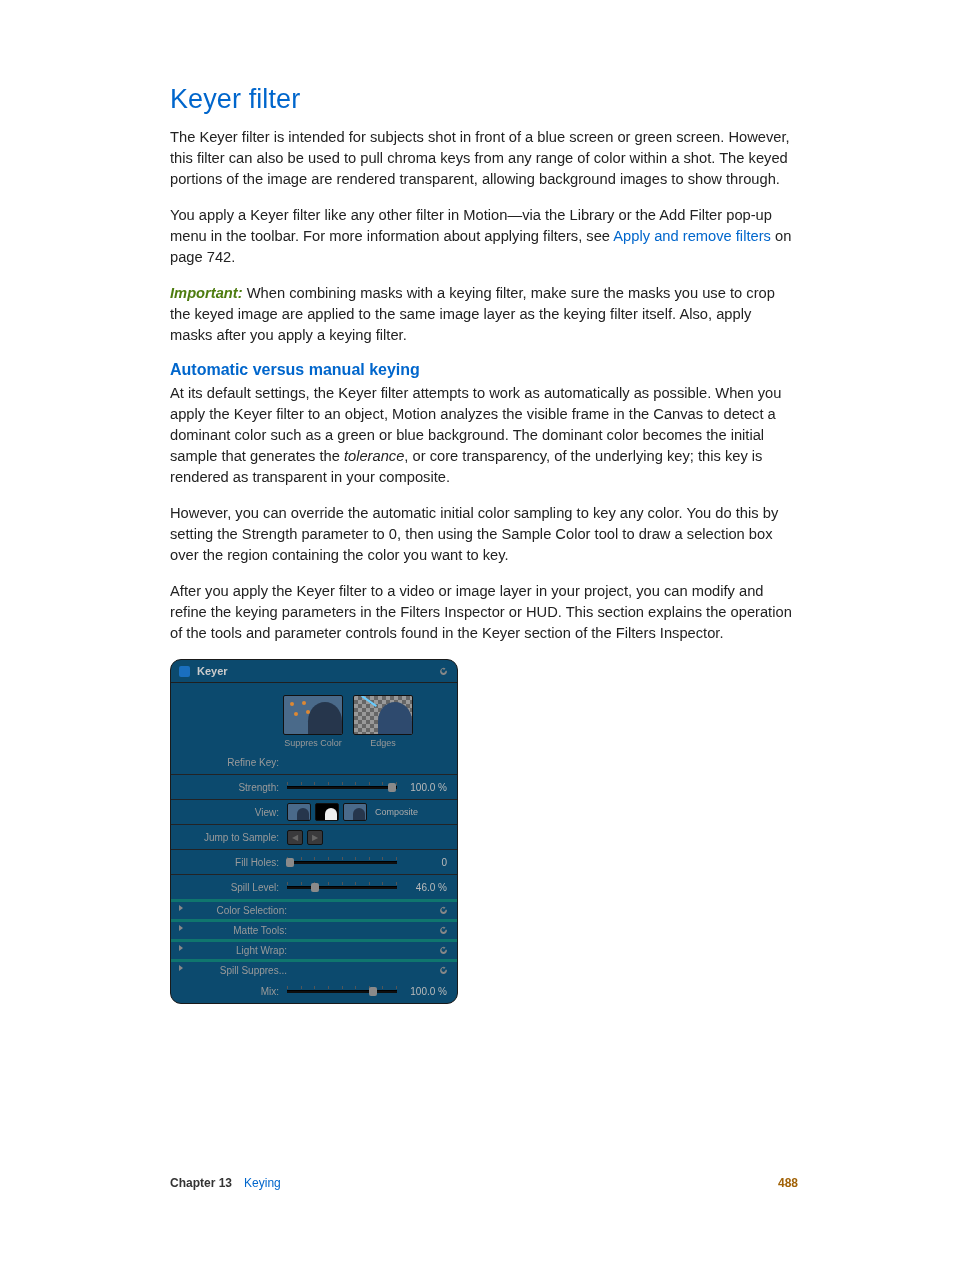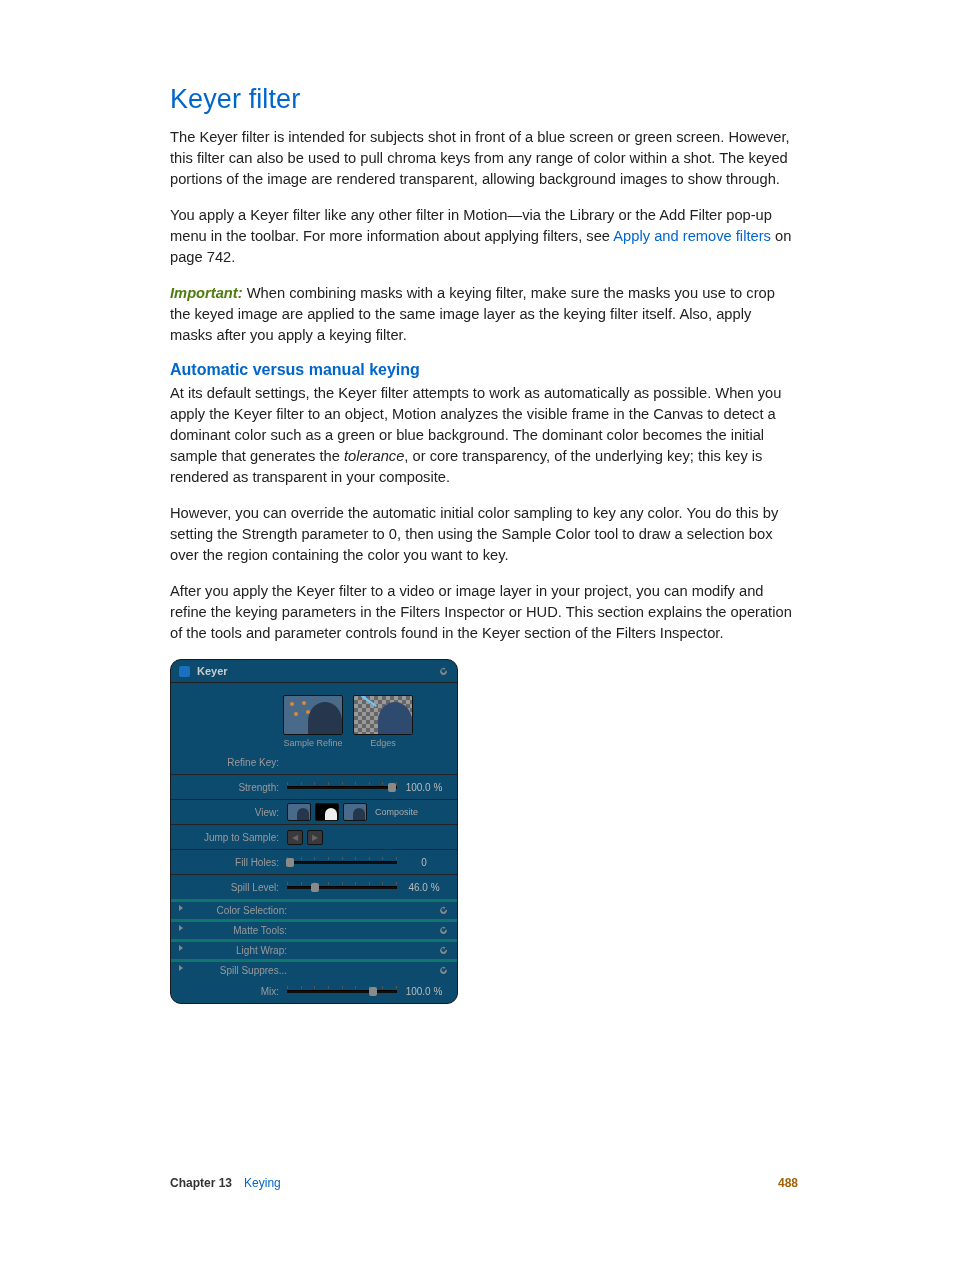--- a/index.html
+++ b/index.html
@@ -34,21 +34,21 @@
   }
   .silhouette { position:absolute; right:0; bottom:0; width:34px; height:32px; background:#2e4a6e; border-radius:50% 50% 0 0 / 60% 60% 0 0; }
   .sil2 { background:#2e4a6e; }
   .dot-r { position:absolute; width:4px; height:4px; border-radius:50%; background:#d83; }
   .thumb-label { font-size:9px; color:#999; }
   .slider { flex:1; height:12px; position:relative; }
   .slider-track { position:absolute; left:0; right:0; top:5px; height:2px; background:#0e0e0e; border-top:1px solid #000; }
   .slider-ticks { position:absolute; left:0; right:0; top:1px; height:3px; display:flex; justify-content:space-between; }
   .slider-ticks span { width:1px; height:3px; background:#555; }
   .slider-thumb { position:absolute; top:2px; width:8px; height:9px; background:#8a8a8a; border-radius:2px; transform:translateX(-50%); }
-  .val { width:46px; text-align:center; font-size:10px; color:#bbb; padding-right:2px; }
+  .val { width:46px; text-align:right; font-size:10px; color:#bbb; padding-right:2px; }
   .arrow-btn { width:14px; height:13px; background:#3a3a3c; border:1px solid #111; border-radius:2px; display:flex; align-items:center; justify-content:center; color:#666; font-size:8px; }
   .view-btn { width:22px; height:16px; background:#3a3a3c; border:1px solid #111; border-radius:2px; position:relative; overflow:hidden; }
   .view-btn .mini-sil { position:absolute; right:1px; bottom:0; width:12px; height:12px; border-radius:50% 50% 0 0; }
   .checkbox-sm { width:11px; height:11px; background:#3a3a3c; border:1px solid #111; border-radius:2px; }
   .disclose-row { display:flex; align-items:flex-start; padding:3px 8px; border-top:3px solid #0f766e; }
   .disclose-tri { width:0; height:0; border-top:3px solid transparent; border-bottom:3px solid transparent; border-left:4px solid #888; margin-right:4px; }
   .disclose-label { flex:1; text-align:right; padding-right:8px; font-size:10px; color:#9a9a9a; width:100px; flex:0 0 100px; }
   .disclose-spacer { flex:1; }
   
   .footer { position:absolute; left:170px; bottom:75px; width:628px; display:flex; font-size:12px; }
@@ -96,21 +96,21 @@
 
       <div class="thumb-area">
         <div class="thumb-col">
           <div class="thumb" style="background:#4a6a8a;">
             <div class="silhouette" style="background:#26364c;"></div>
             <div class="dot-r" style="left:6px; top:6px;"></div>
             <div class="dot-r" style="left:18px; top:5px;"></div>
             <div class="dot-r" style="left:10px; top:16px;"></div>
             <div class="dot-r" style="left:22px; top:14px;"></div>
           </div>
-          <div class="thumb-label">Sample Refine</div>
+          <div class="thumb-label">Suppres Color</div>
         </div>
         <div class="thumb-col">
           <div class="thumb thumb-checker">
             <div class="silhouette sil2"></div>
             <div style="position:absolute; left:6px; top:4px; width:18px; height:2px; background:#6cf; transform:rotate(35deg);"></div>
           </div>
           <div class="thumb-label">Edges</div>
         </div>
       </div>
 

